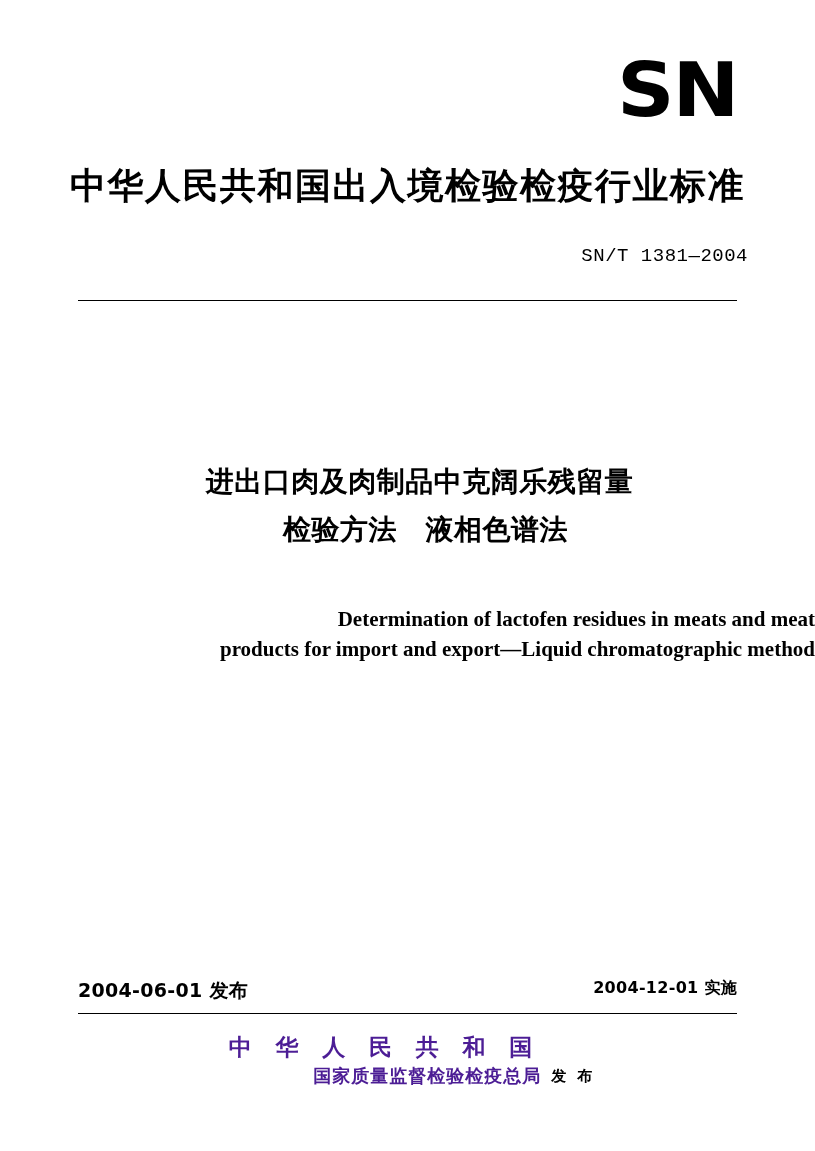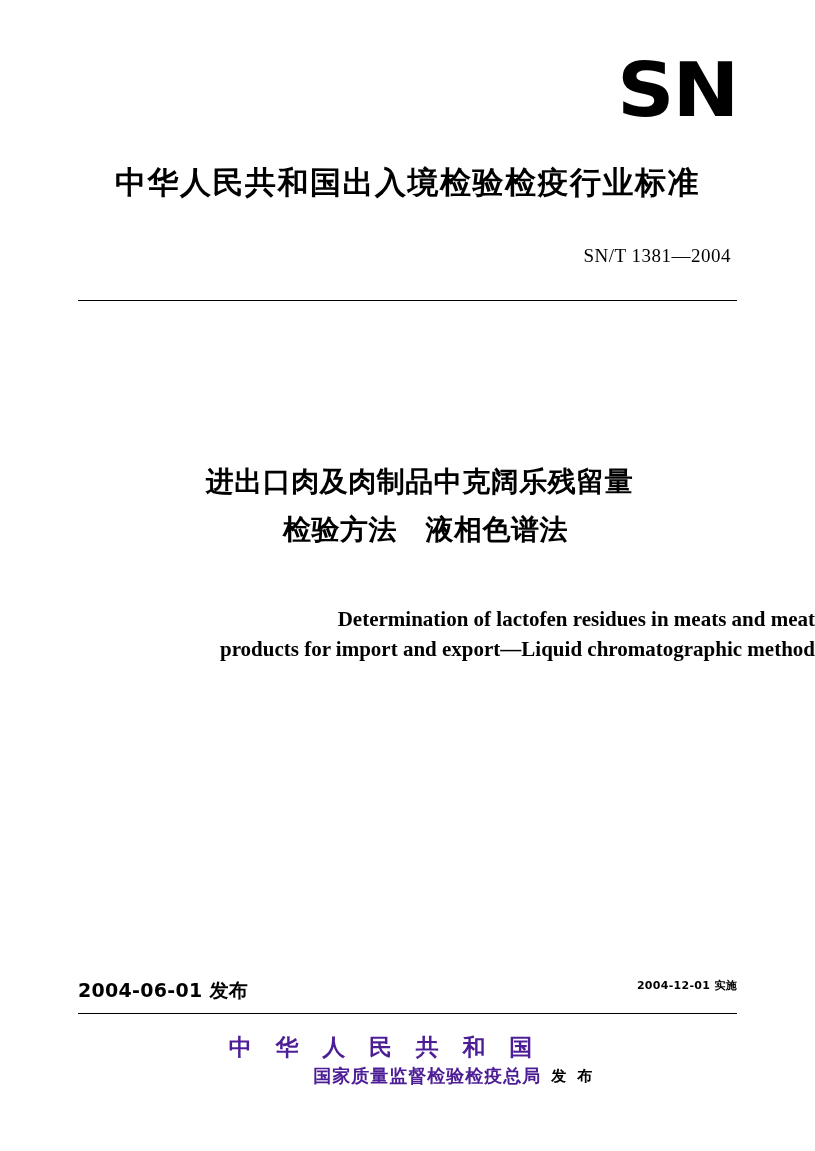--- a/index.html
+++ b/index.html
@@ -44,31 +44,31 @@
 
   
   .std-org-title {
     position: absolute;
     top: 162px;
     left: 0;
     width: 815px;
     text-align: center;
     font-family: "DejaVu Sans", sans-serif;
     font-weight: 700;
-    font-size: 31px;
+    font-size: 36px;
     letter-spacing: 1.5px;
     color: #000;
   }
 
   
   .std-number {
     position: absolute;
     top: 245px;
-    right: 84px;
-    font-family: Liberation Serif, serif;
+    right: 67px;
+    font-family: Liberation Mono, monospace;
     font-size: 19px;
     letter-spacing: 0.5px;
     color: #000;
   }
 
   
   .rule-top {
     position: absolute;
     left: 78px;
     right: 78px;
@@ -127,21 +127,21 @@
     font-weight: 700;
     font-size: 19px;
     letter-spacing: 0.3px;
   }
   .date-impl {
     position: absolute;
     top: 978px;
     right: 78px;
     font-family: "DejaVu Sans", sans-serif;
     font-weight: 700;
-    font-size: 11px;
+    font-size: 16px;
     letter-spacing: 0.3px;
   }
 
   
   .footer {
     position: absolute;
     top: 1034px;
     left: 0;
     width: 815px;
     text-align: center;

